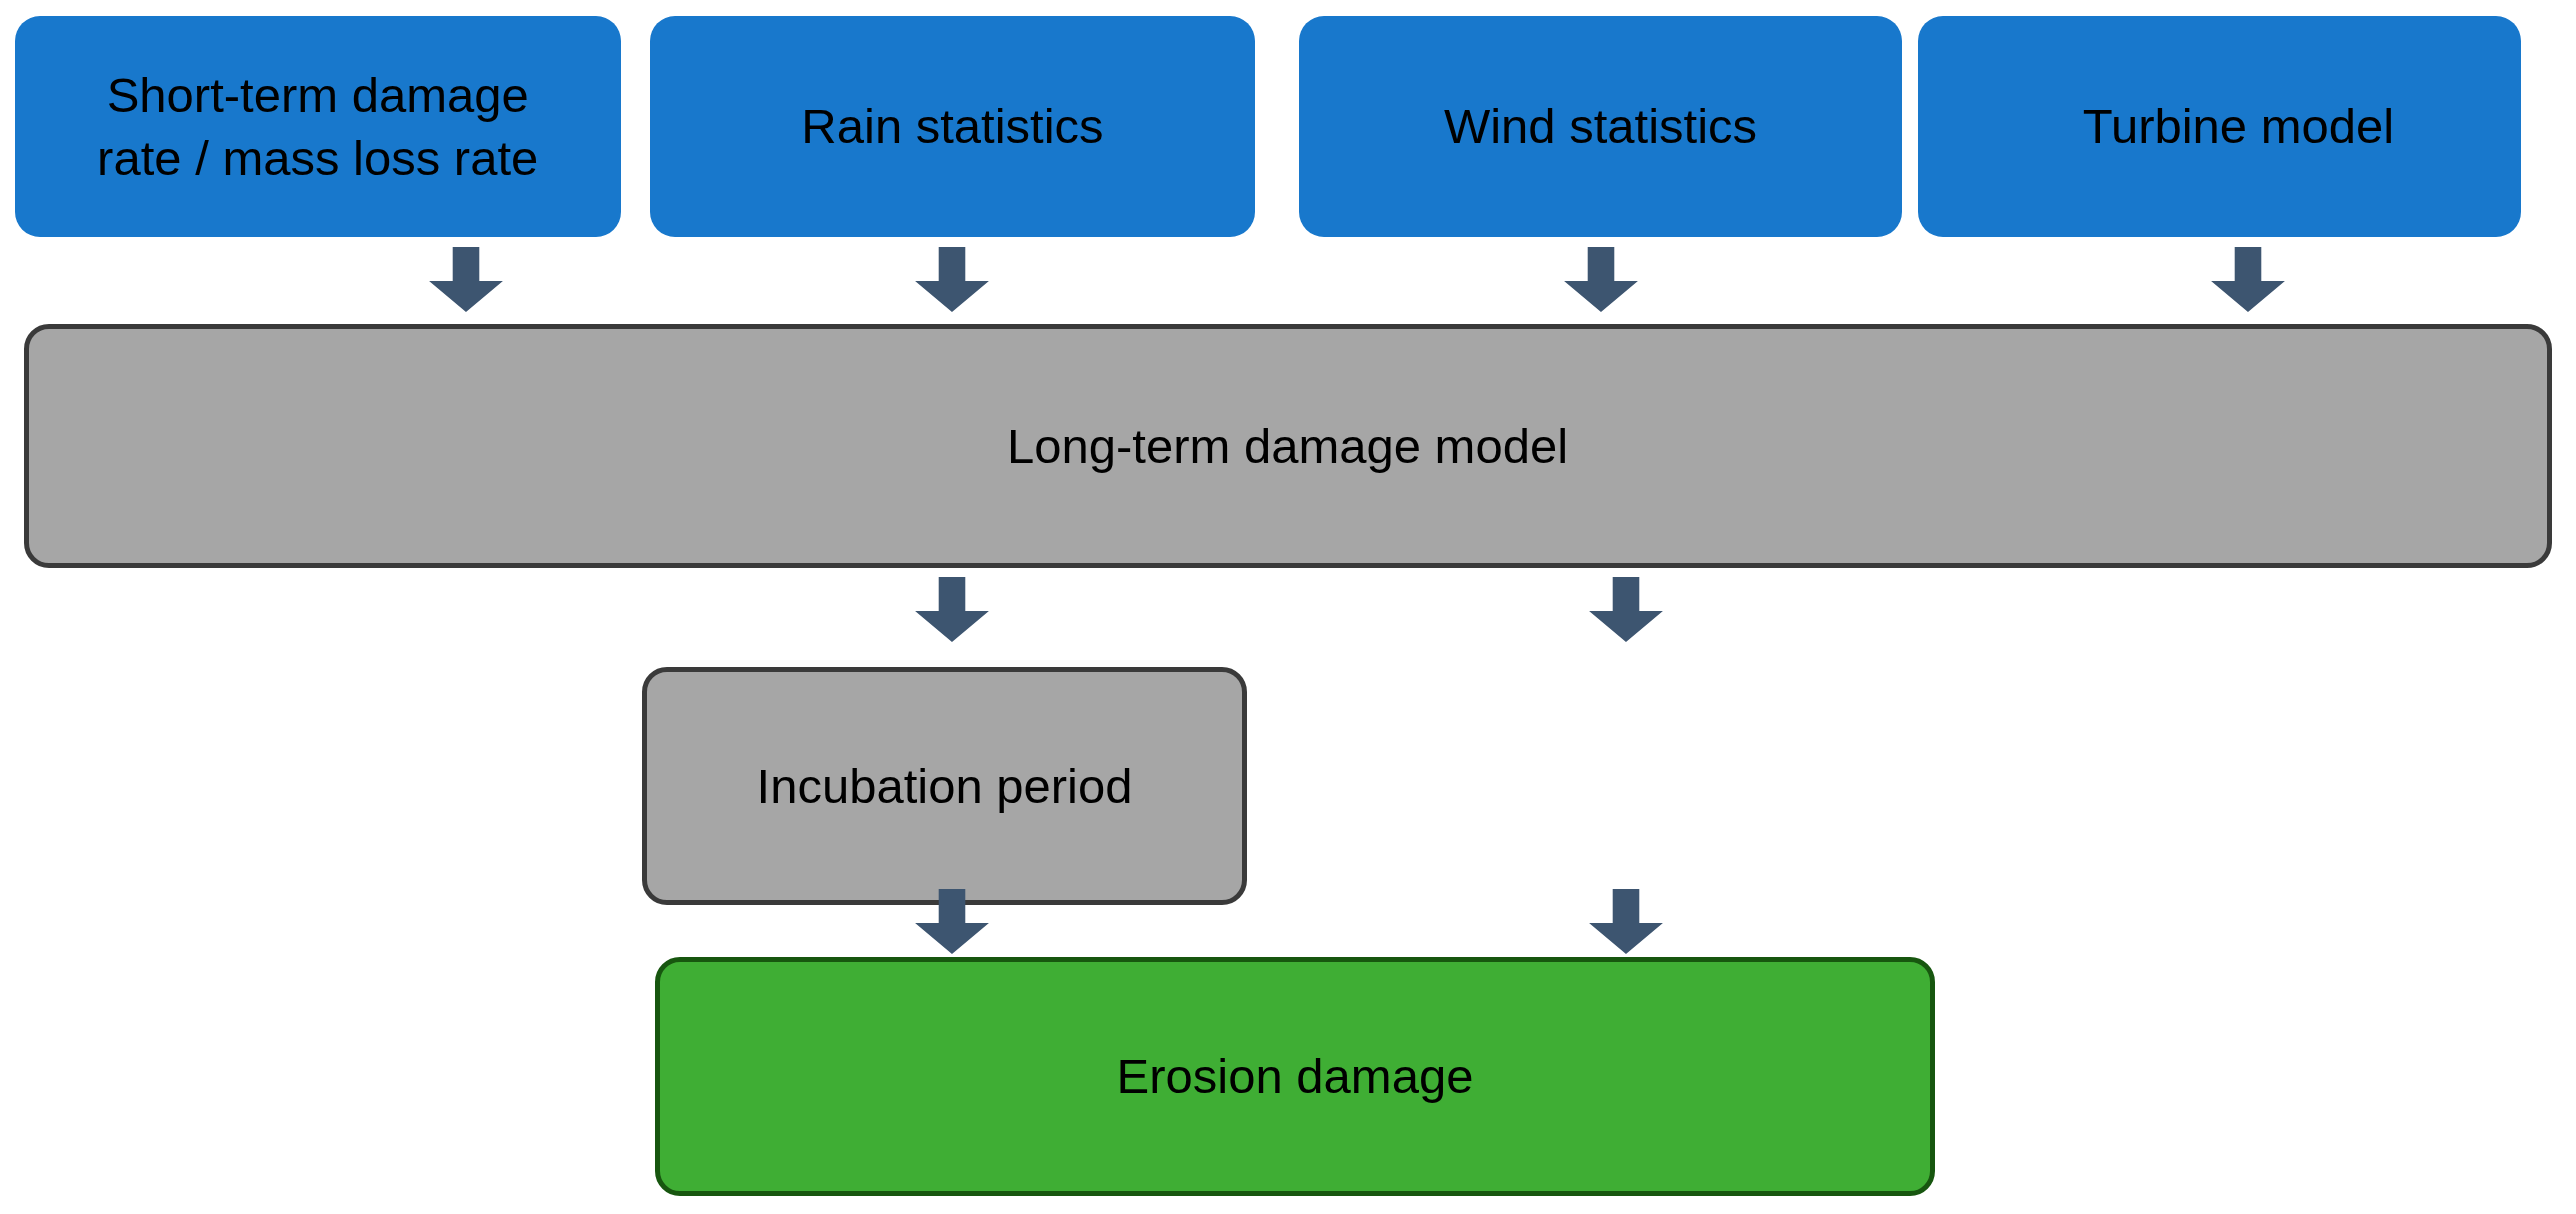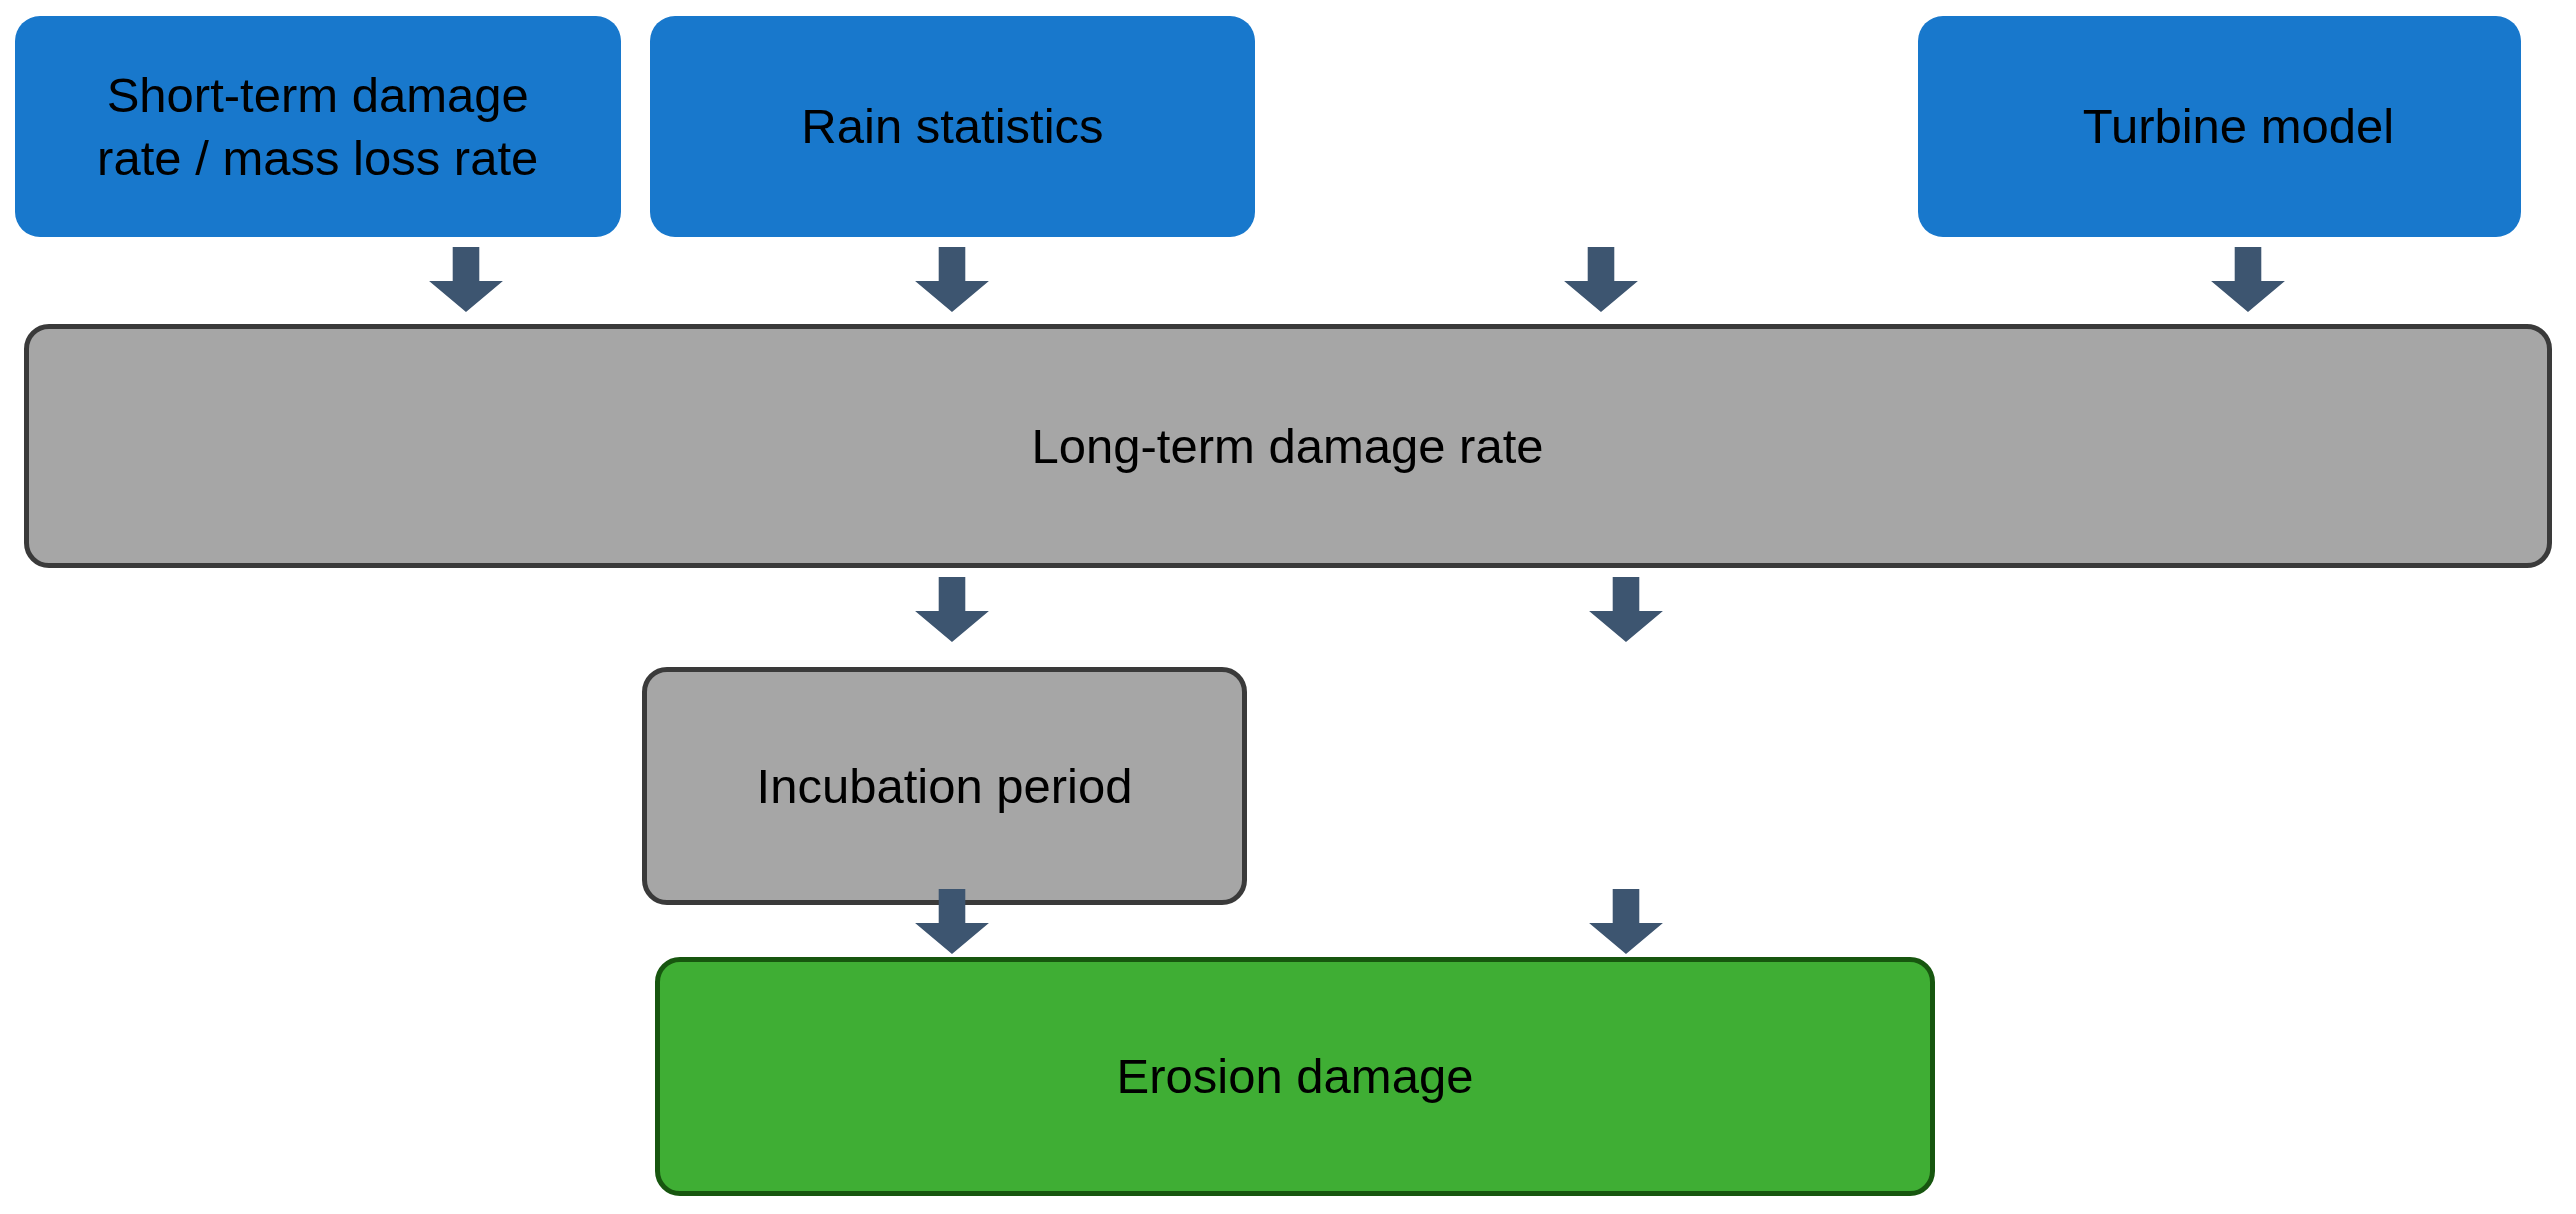--- a/index.html
+++ b/index.html
@@ -63,20 +63,23 @@
 <div id="canvas">
 
   <div class="node node-blue" style="left:14.7px; top:16px; width:606px; height:221px;">
     <span class="node-label">Short-term damage<br>rate / mass loss rate</span>
   </div>
 
   <div class="node node-blue" style="left:650px; top:16px; width:605px; height:221px;">
     <span class="node-label">Rain statistics</span>
   </div>
 
+  <div class="node node-blue" style="left:1299px; top:16px; width:603px; height:221px;">
+    <span class="node-label">Wind statistics</span>
+  </div>
 
   <div class="node node-blue" style="left:1918px; top:16px; width:603px; height:221px;padding-left:38px;">
     <span class="node-label">Turbine model</span>
   </div>
 
   <div class="arrow" style="left:429px; top:247px; width:74px; height:65px;">
     <svg width="74" height="65" viewBox="0 0 100 88">
         <polygon points="32,0 68,0 68,46 100,46 50,88 0,46 32,46" fill="#3D5570"></polygon>
       </svg>
   </div>
@@ -93,21 +96,21 @@
       </svg>
   </div>
 
   <div class="arrow" style="left:2211px; top:247px; width:74px; height:65px;">
     <svg width="74" height="65" viewBox="0 0 100 88">
         <polygon points="32,0 68,0 68,46 100,46 50,88 0,46 32,46" fill="#3D5570"></polygon>
       </svg>
   </div>
 
   <div class="node node-gray-wide" style="left:23.5px; top:324px; width:2528px; height:244px;">
-    <span class="node-label">Long-term damage rate</span>
+    <span class="node-label">Long-term damage model</span>
   </div>
 
   <div class="arrow" style="left:915px; top:577px; width:74px; height:65px;">
     <svg width="74" height="65" viewBox="0 0 100 88">
         <polygon points="32,0 68,0 68,46 100,46 50,88 0,46 32,46" fill="#3D5570"></polygon>
       </svg>
   </div>
 
   <div class="arrow" style="left:1589px; top:577px; width:74px; height:65px;">
     <svg width="74" height="65" viewBox="0 0 100 88">

